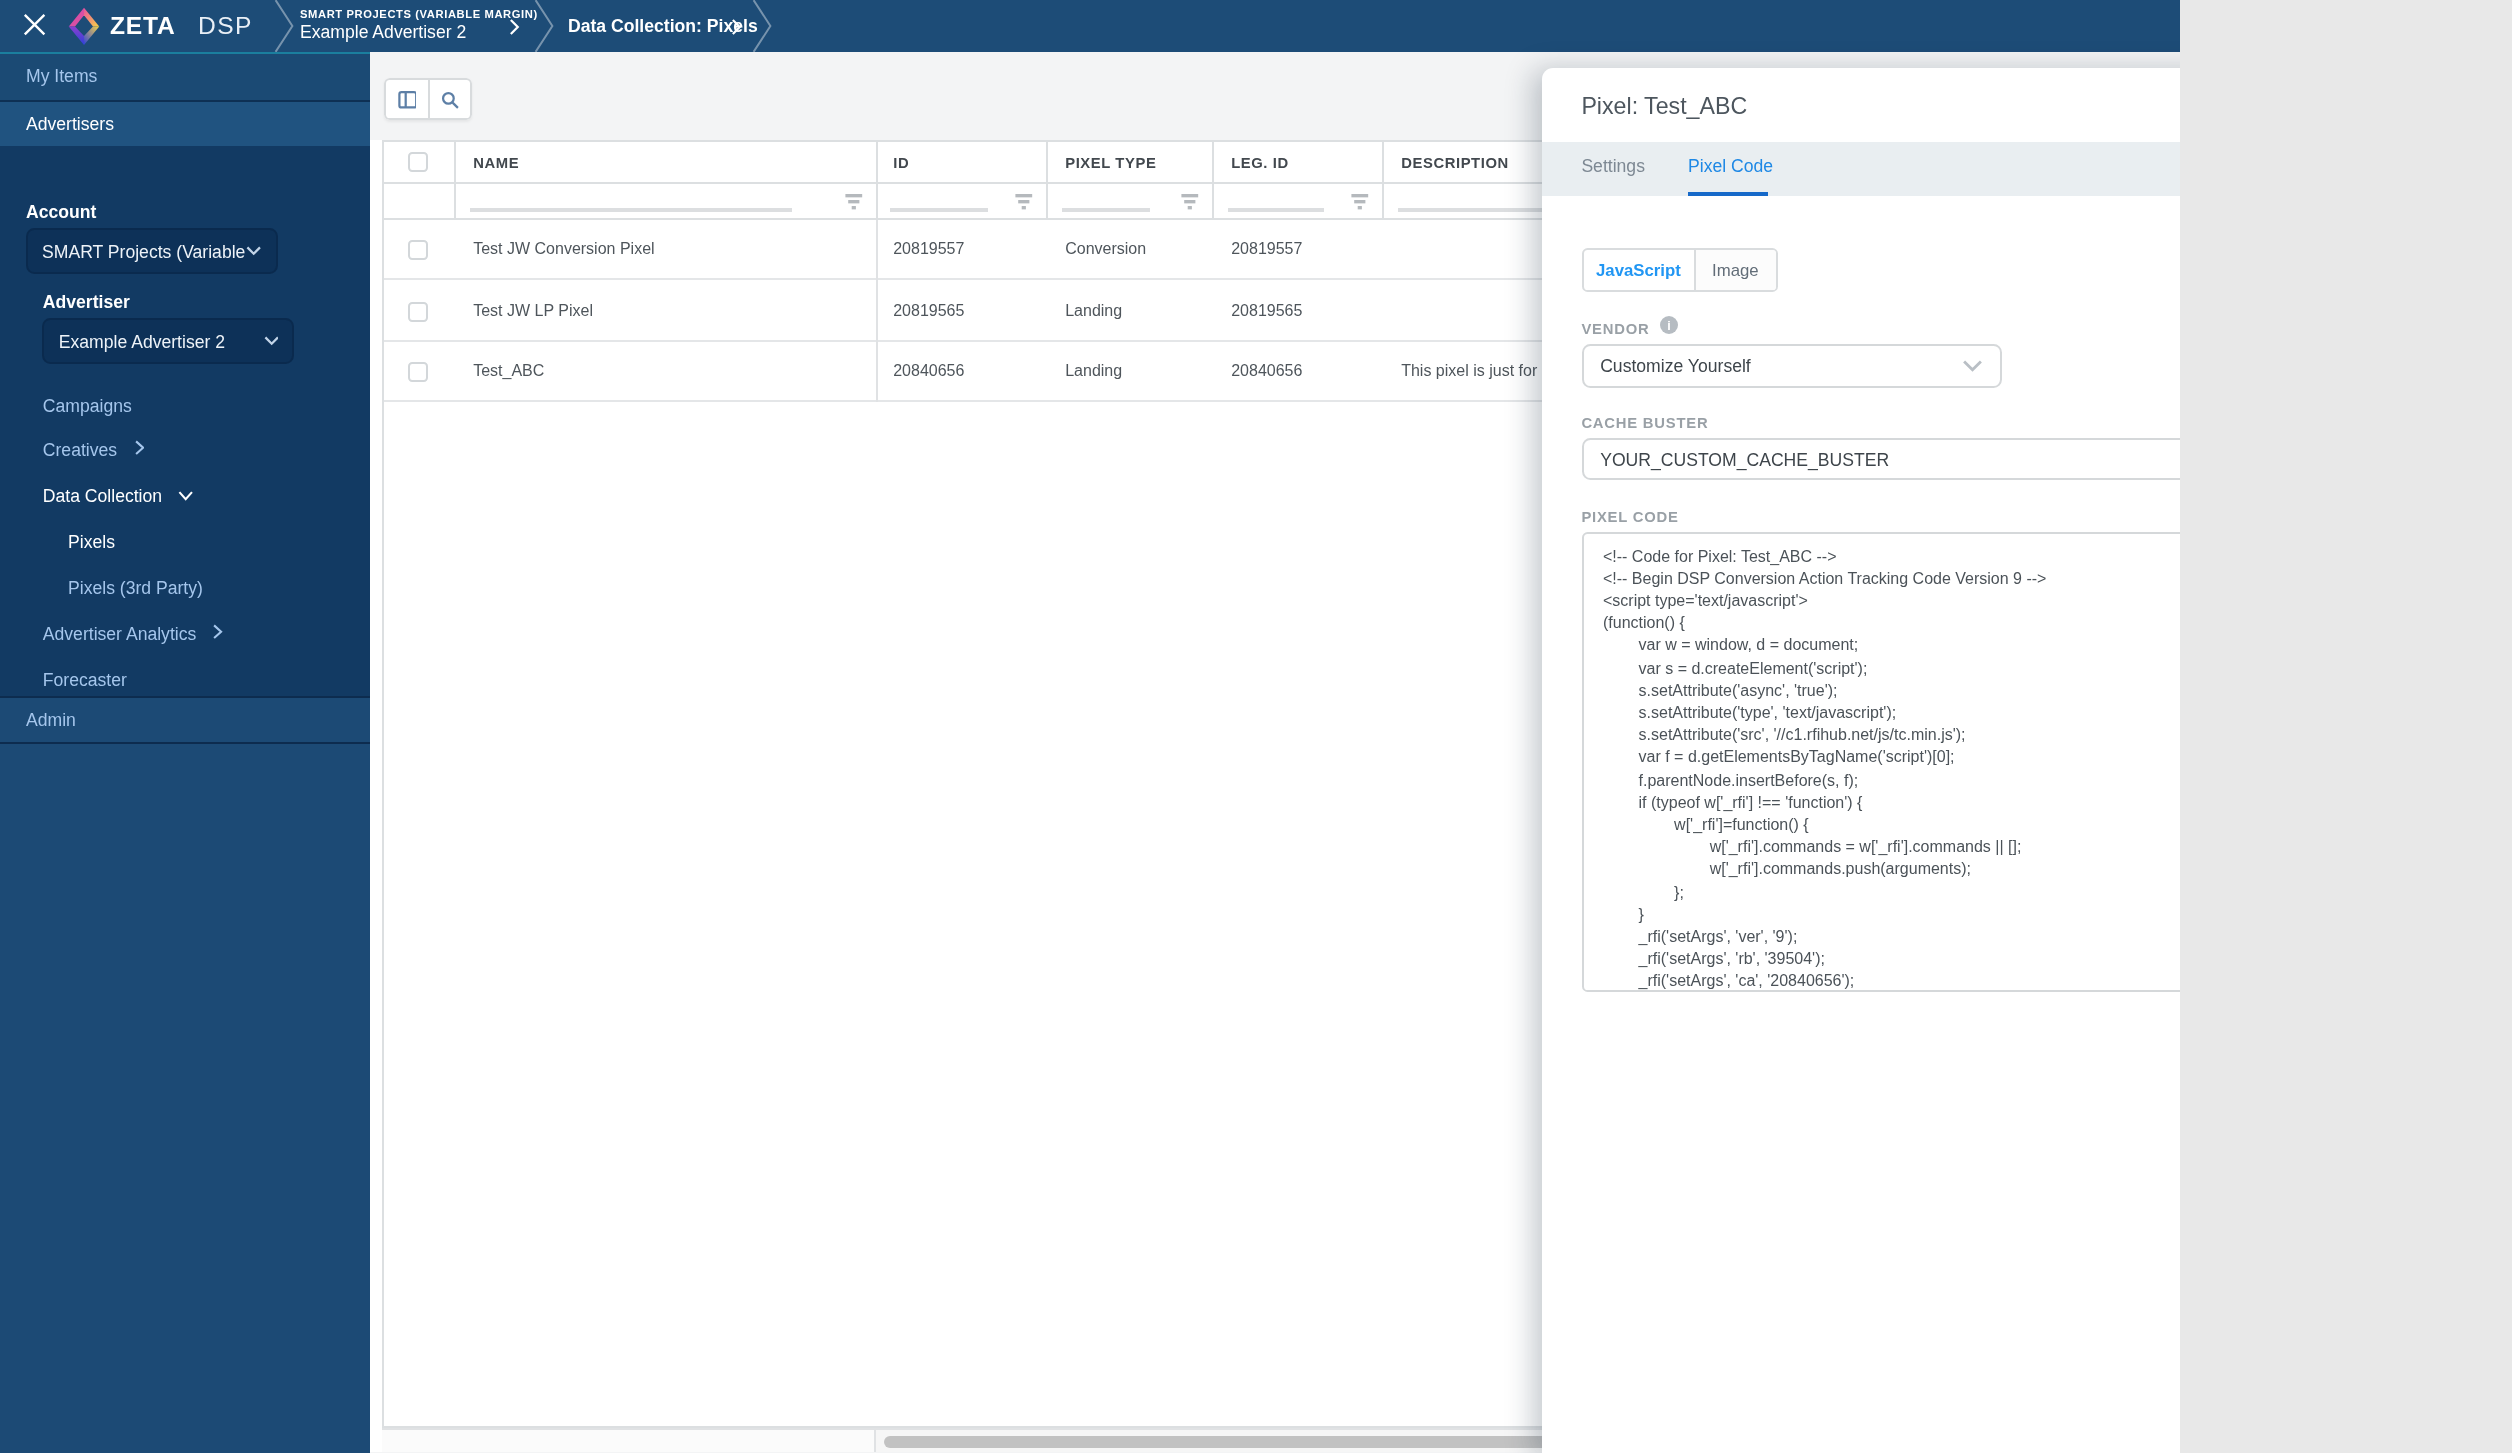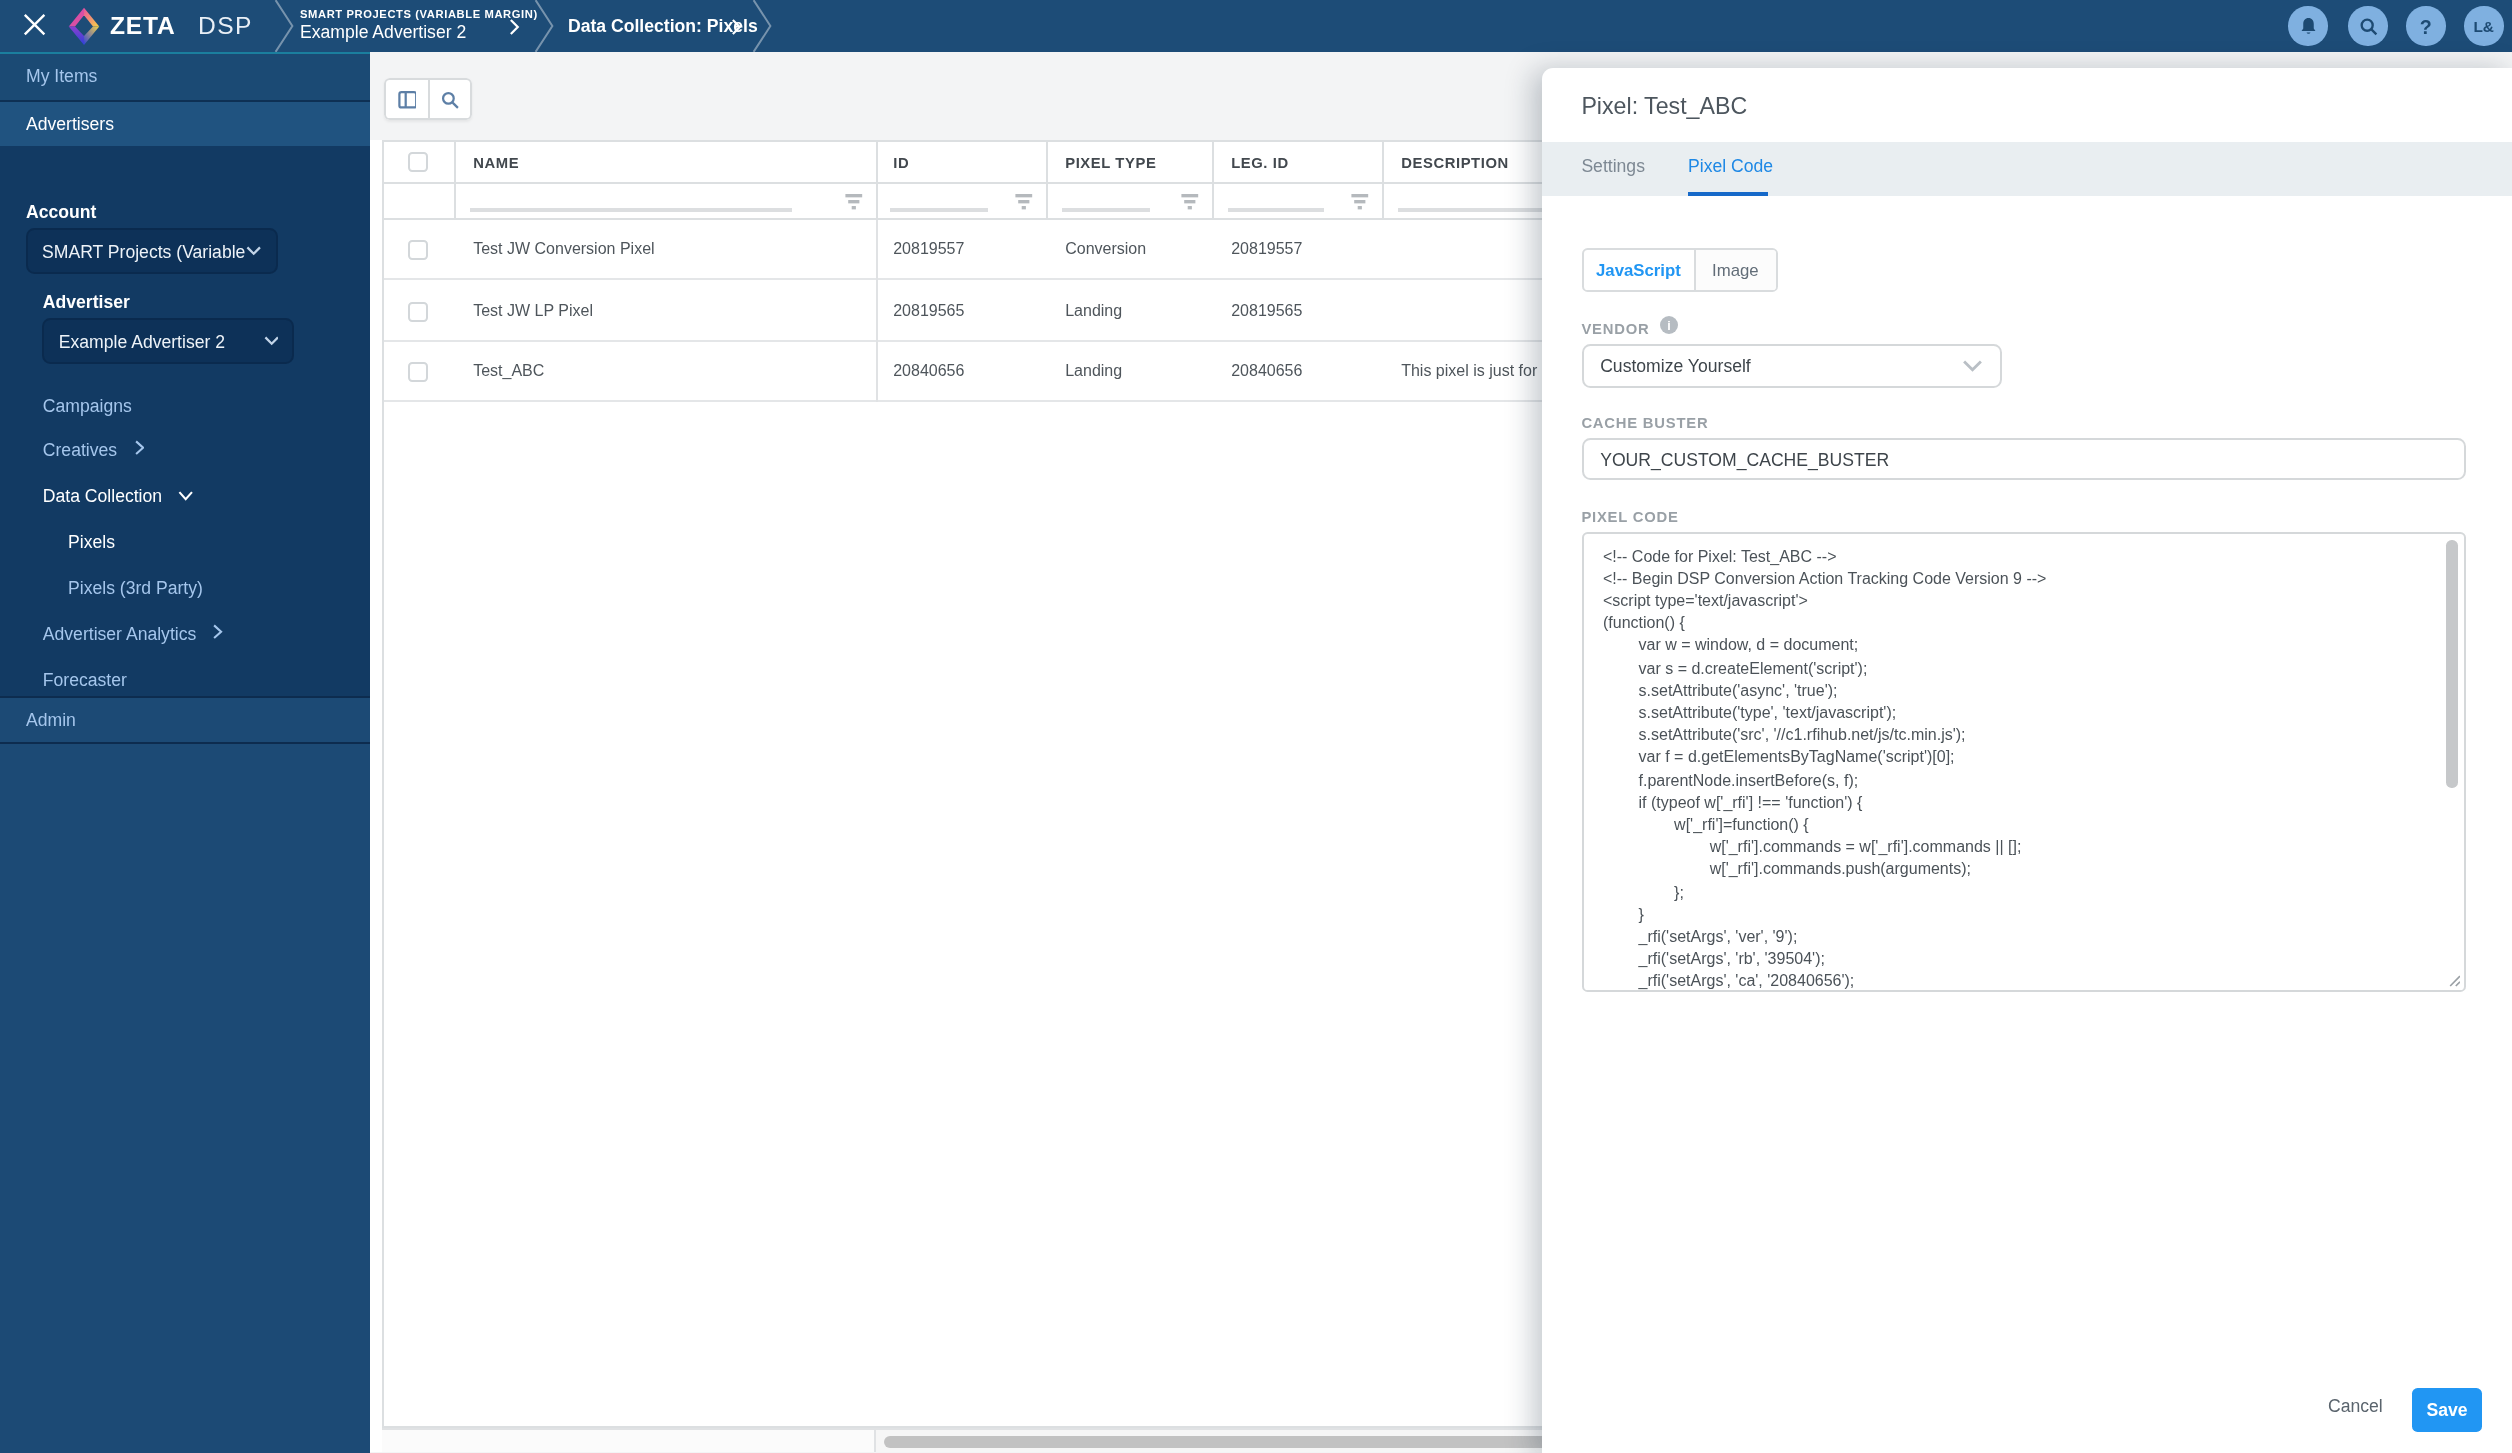--- a/index.html
+++ b/index.html
@@ -1,17 +1,17 @@
 <!DOCTYPE html>
 <html style="font-size:11.2px"><head>
 <meta charset="utf-8">
 <style>
   html,body{margin:0;padding:0;background:#e8e8e8;}
   *{box-sizing:border-box;font-family:"Liberation Sans","DejaVu Sans",sans-serif;}
-  #stage{width:2512px;height:1453px;overflow:hidden;position:relative;}
+  #stage{width:2180px;height:1453px;overflow:hidden;position:relative;}
   #app{width:1256px;height:727px;position:relative;transform:scale(2);transform-origin:0 0;background:#f3f4f5;overflow:hidden;}
   .abs{position:absolute;}
 
   
   #topbar{left:0;top:0;width:1256px;height:26px;background:#1d4c77;z-index:60;}
   .hsep{width:15.4px;height:26px;top:0;}
   .hsep svg{display:block;}
   .crumb-small{font-size:5.6px;letter-spacing:0.3px;color:#fff;font-weight:600;}
   .crumb-main{font-size:8.8px;color:#fff;}
   .hicon{width:19.7px;height:19.7px;border-radius:50%;background:#7fb0e0;color:#1d4a72;top:3.2px;display:flex;align-items:center;justify-content:center;font-weight:700;}

